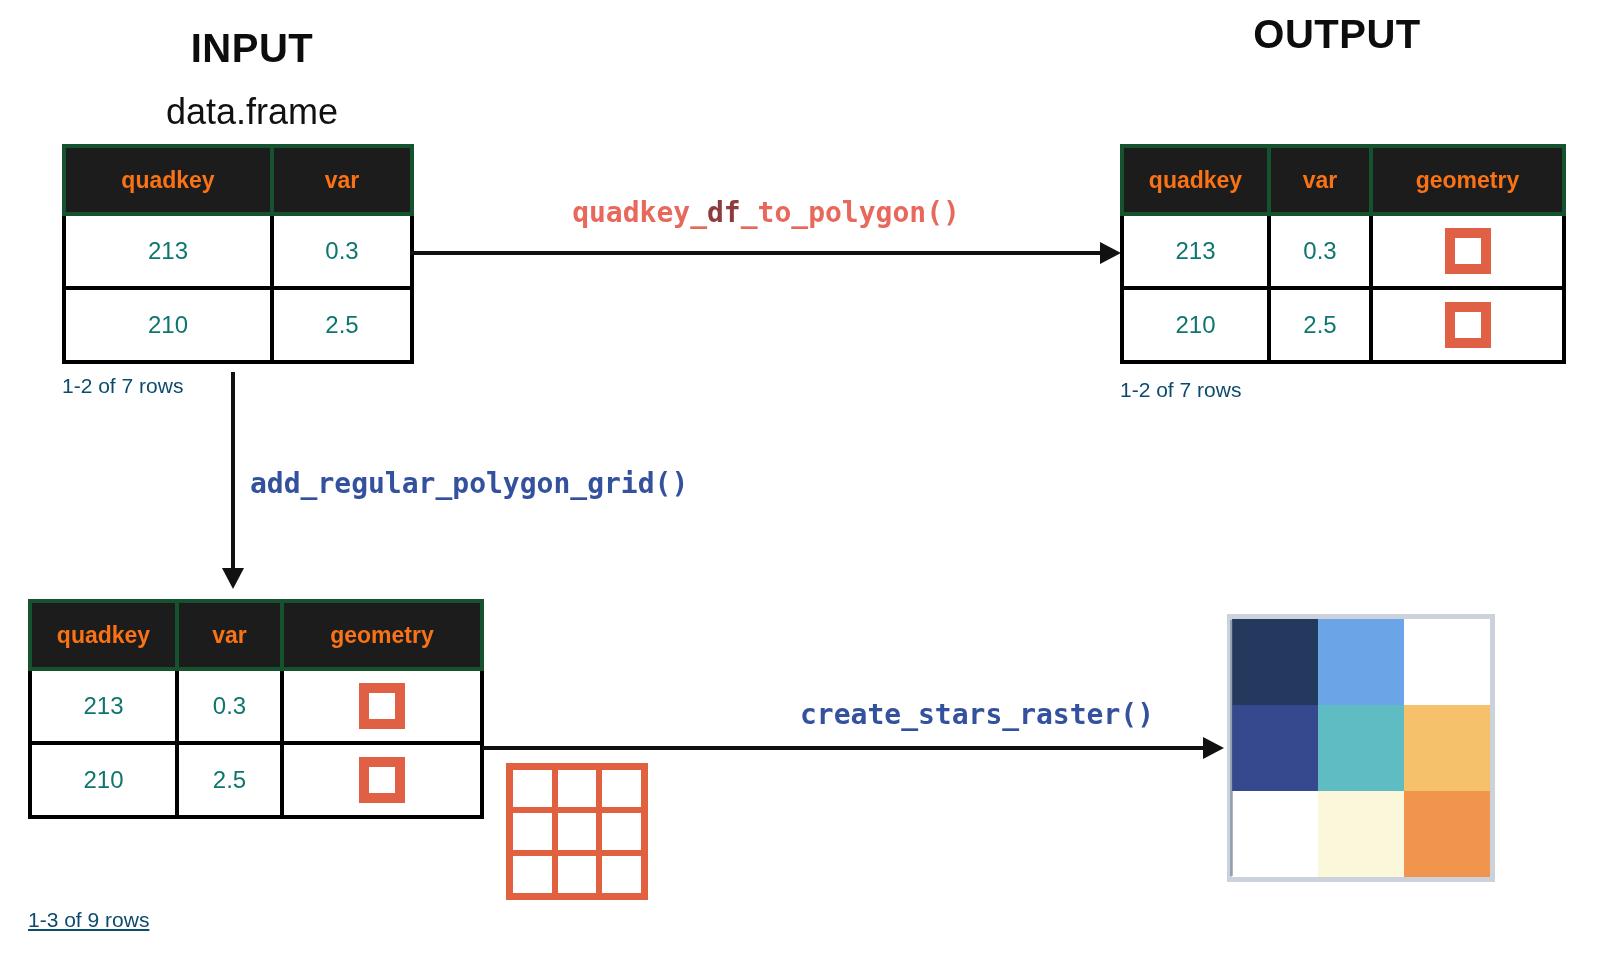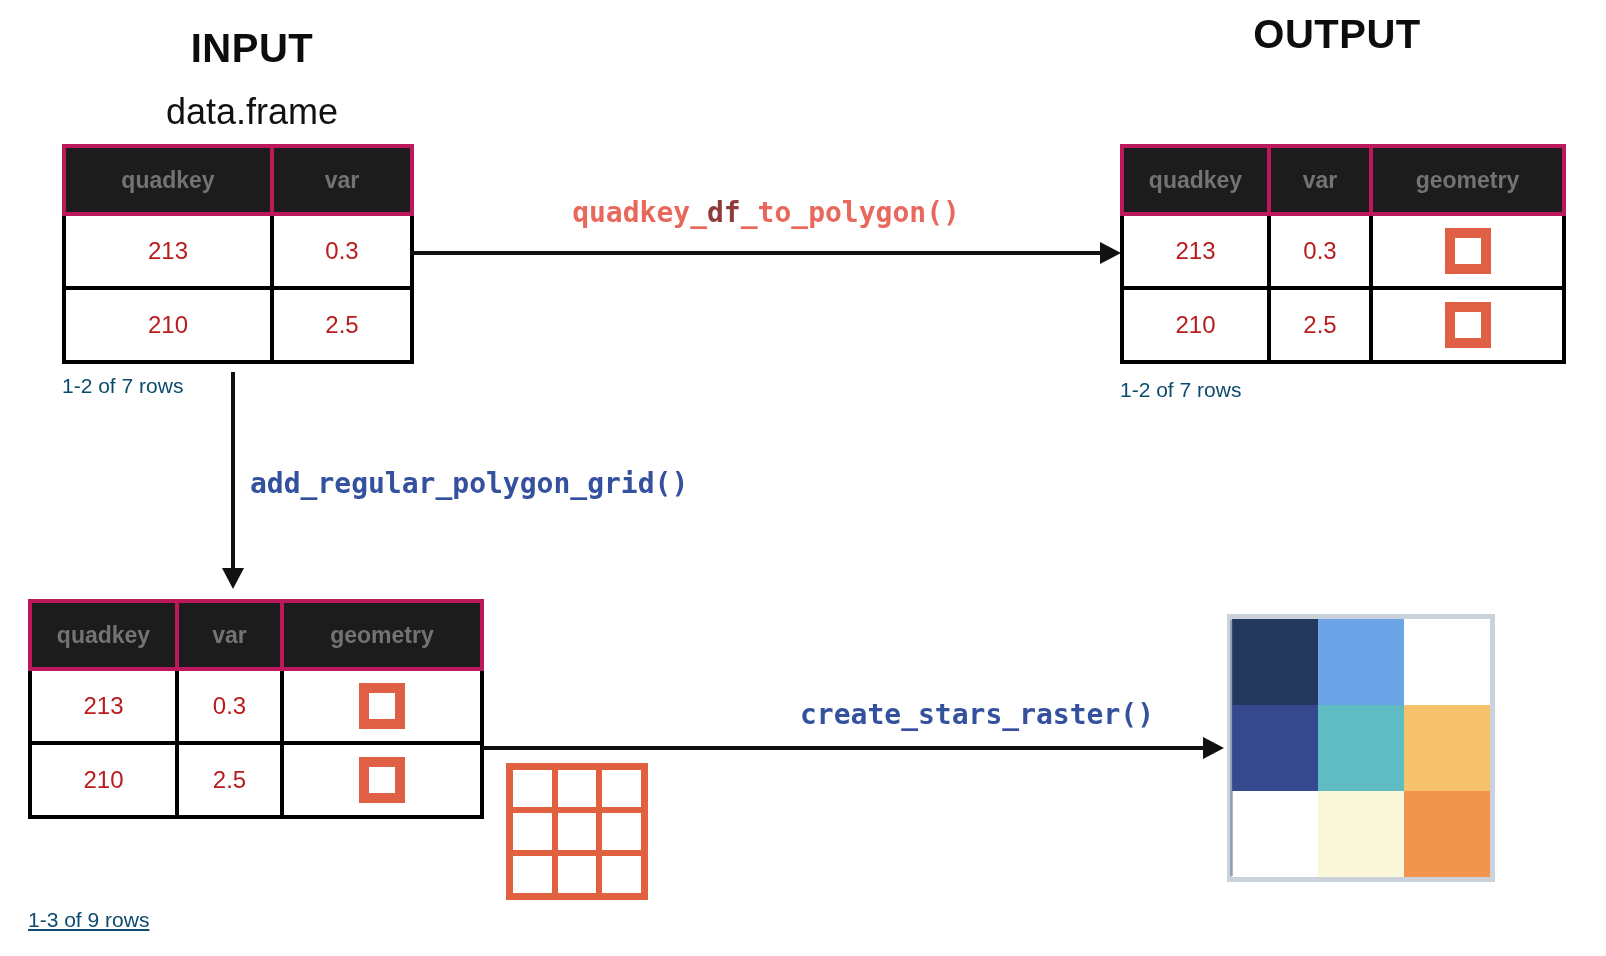--- a/index.html
+++ b/index.html
@@ -14,25 +14,25 @@
   .sub-title.red { color:#ED6A5E; }
   .caption { font-size:21px; color:#0c4a6e; }
 
   .code { font-family:"DejaVu Sans Mono", monospace; font-weight:bold; font-size:28px; white-space:nowrap; }
   .code-red { color:#E8685C; }
   .code-red-dark { color:#8E3B3C; }
   .code-blue { color:#34519E; }
 
   table.dtable { border-collapse:collapse; table-layout:fixed; }
   table.dtable th {
-    background:#1C1C1C; color:#737373; font-weight:700; font-size:23px;
-    border:4px solid #be185d; height:68px; text-align:center;
+    background:#1C1C1C; color:#f97316; font-weight:700; font-size:23px;
+    border:4px solid #14532d; height:68px; text-align:center;
   }
   table.dtable td {
-    background:#ffffff; color:#b91c1c; font-size:24px; font-weight:400;
+    background:#ffffff; color:#0f766e; font-size:24px; font-weight:400;
     border:4px solid #000; height:74px; text-align:center; vertical-align:middle;
   }
   tr.bold-row td { font-weight:700; }
 
   .geom-square { width:46px; height:46px; border:10px solid #DF6044; margin:0 auto; }
 
   .arrow-line-h { position:absolute; height:4px; background:#111; }
   .arrow-line-v { position:absolute; width:4px; background:#111; }
   .arrow-head-right { position:absolute; width:0; height:0;
     border-top:11px solid transparent; border-bottom:11px solid transparent; border-left:21px solid #111; }

